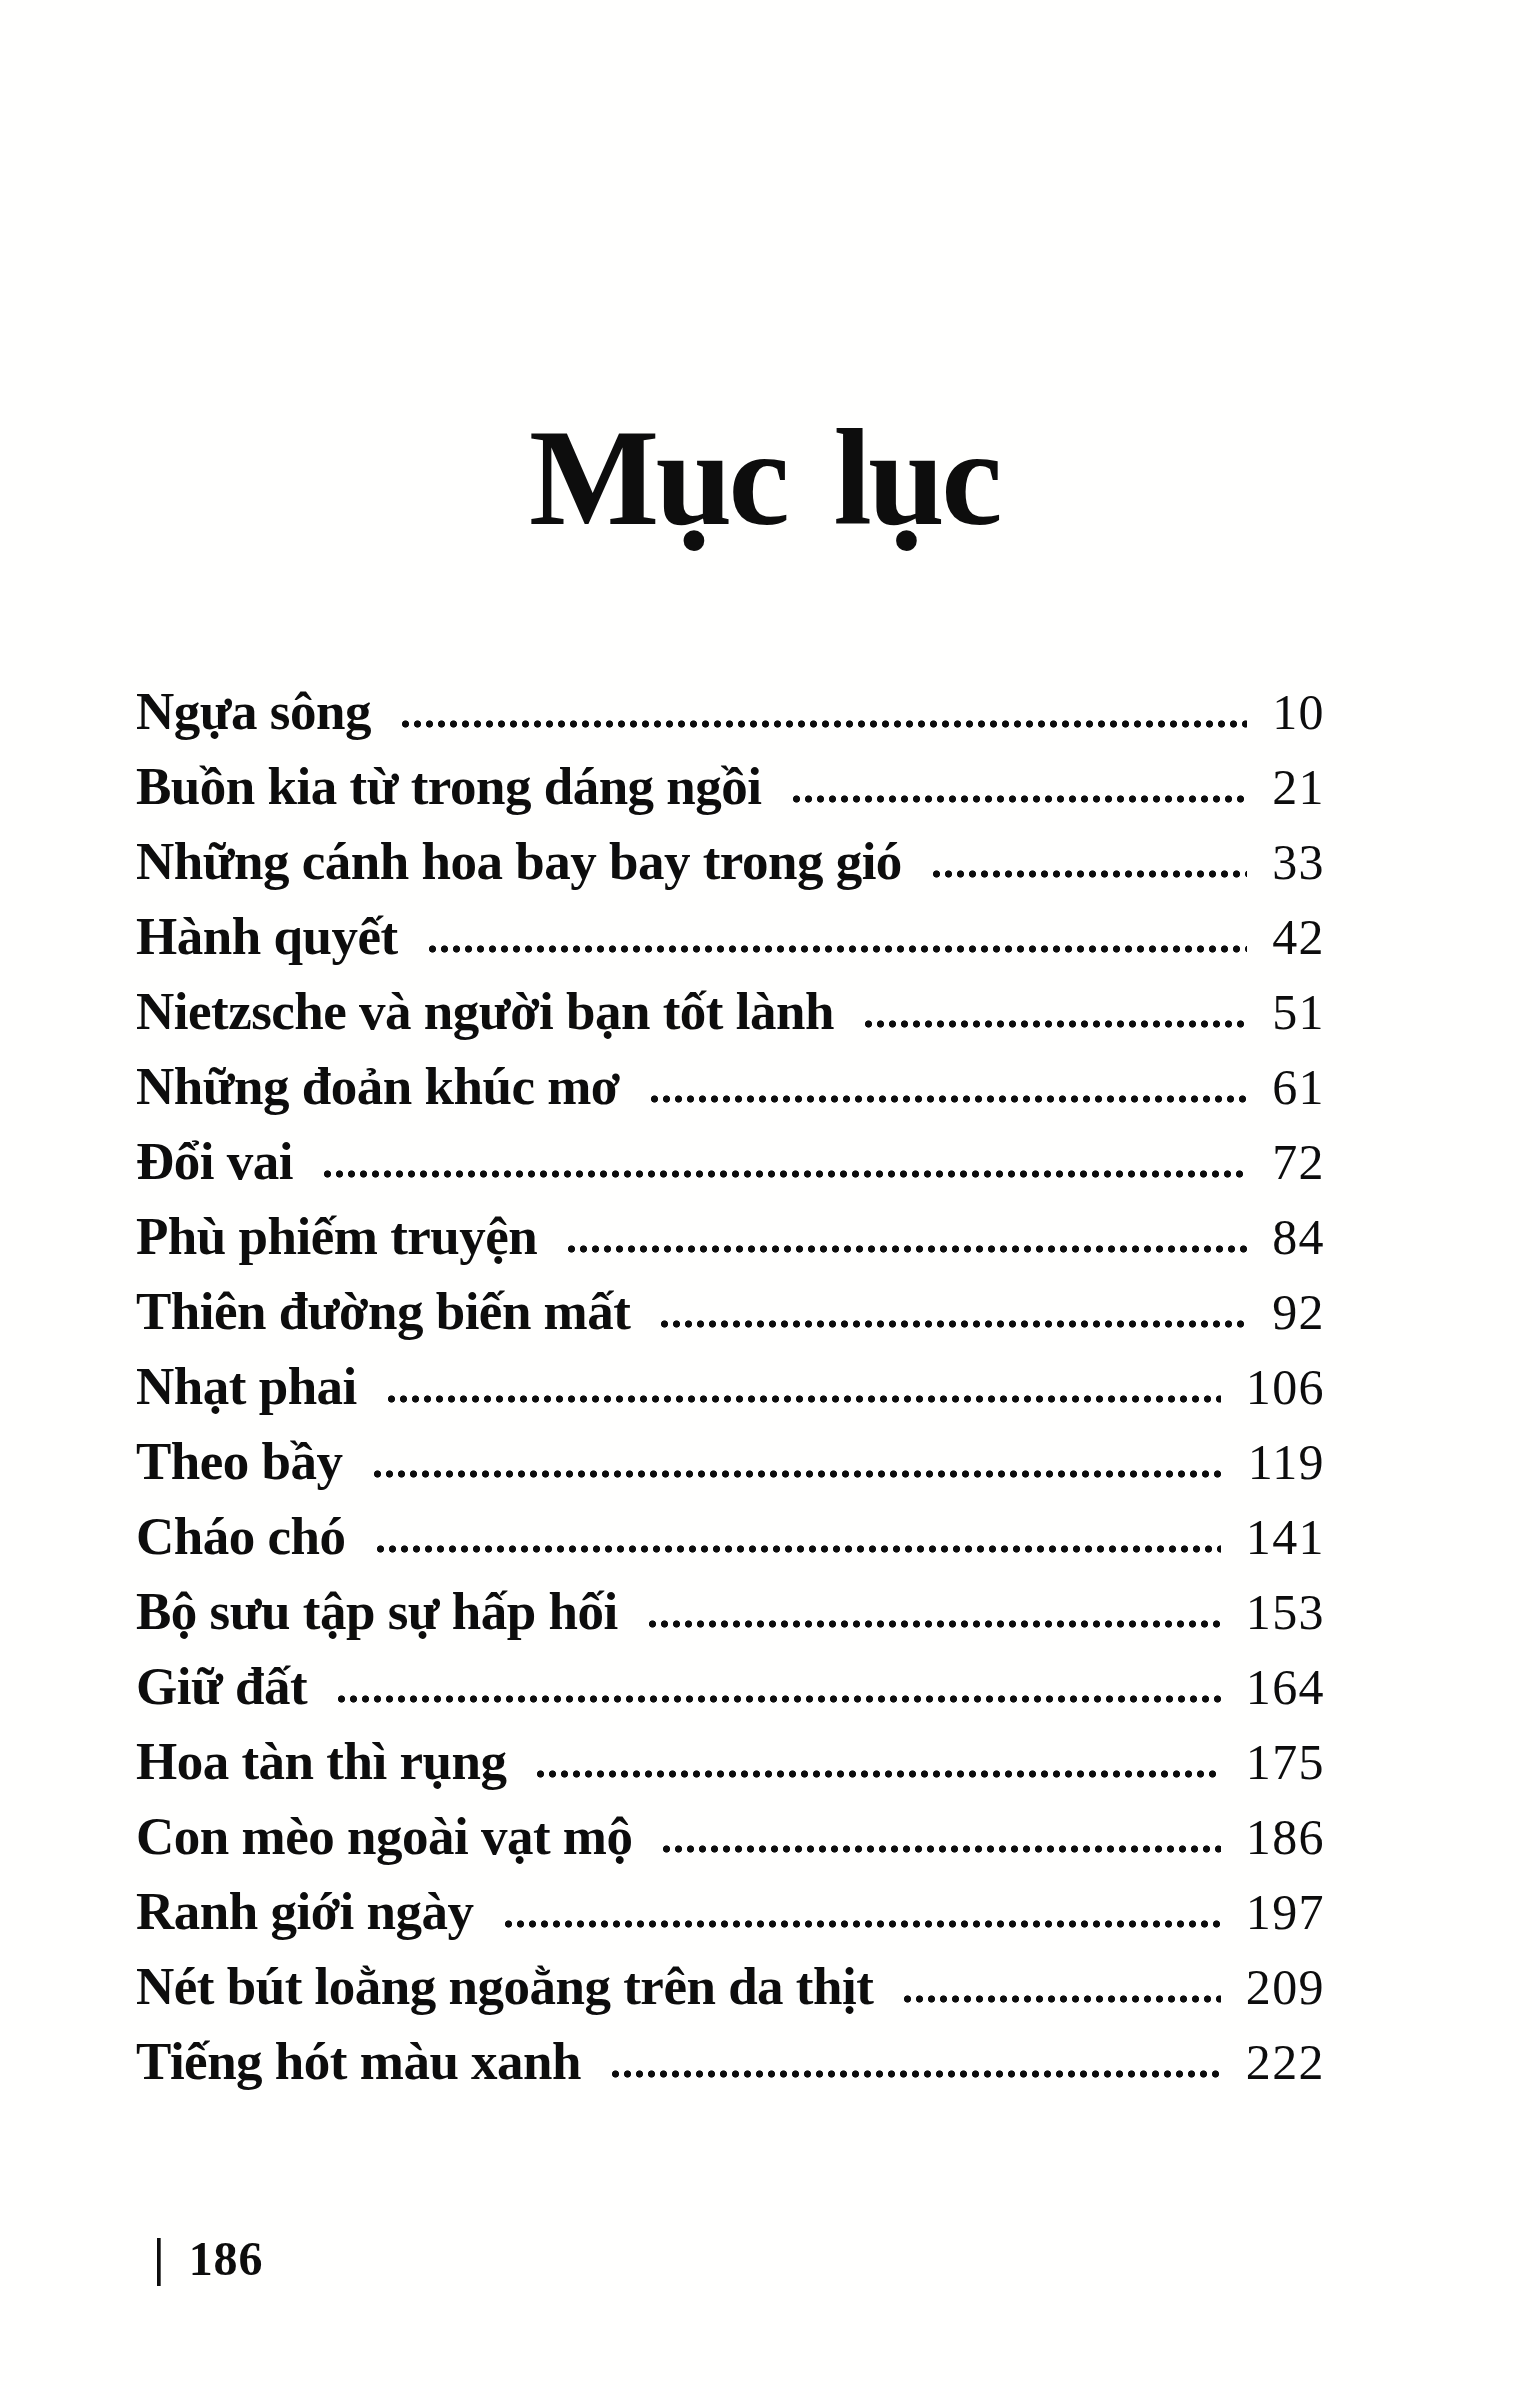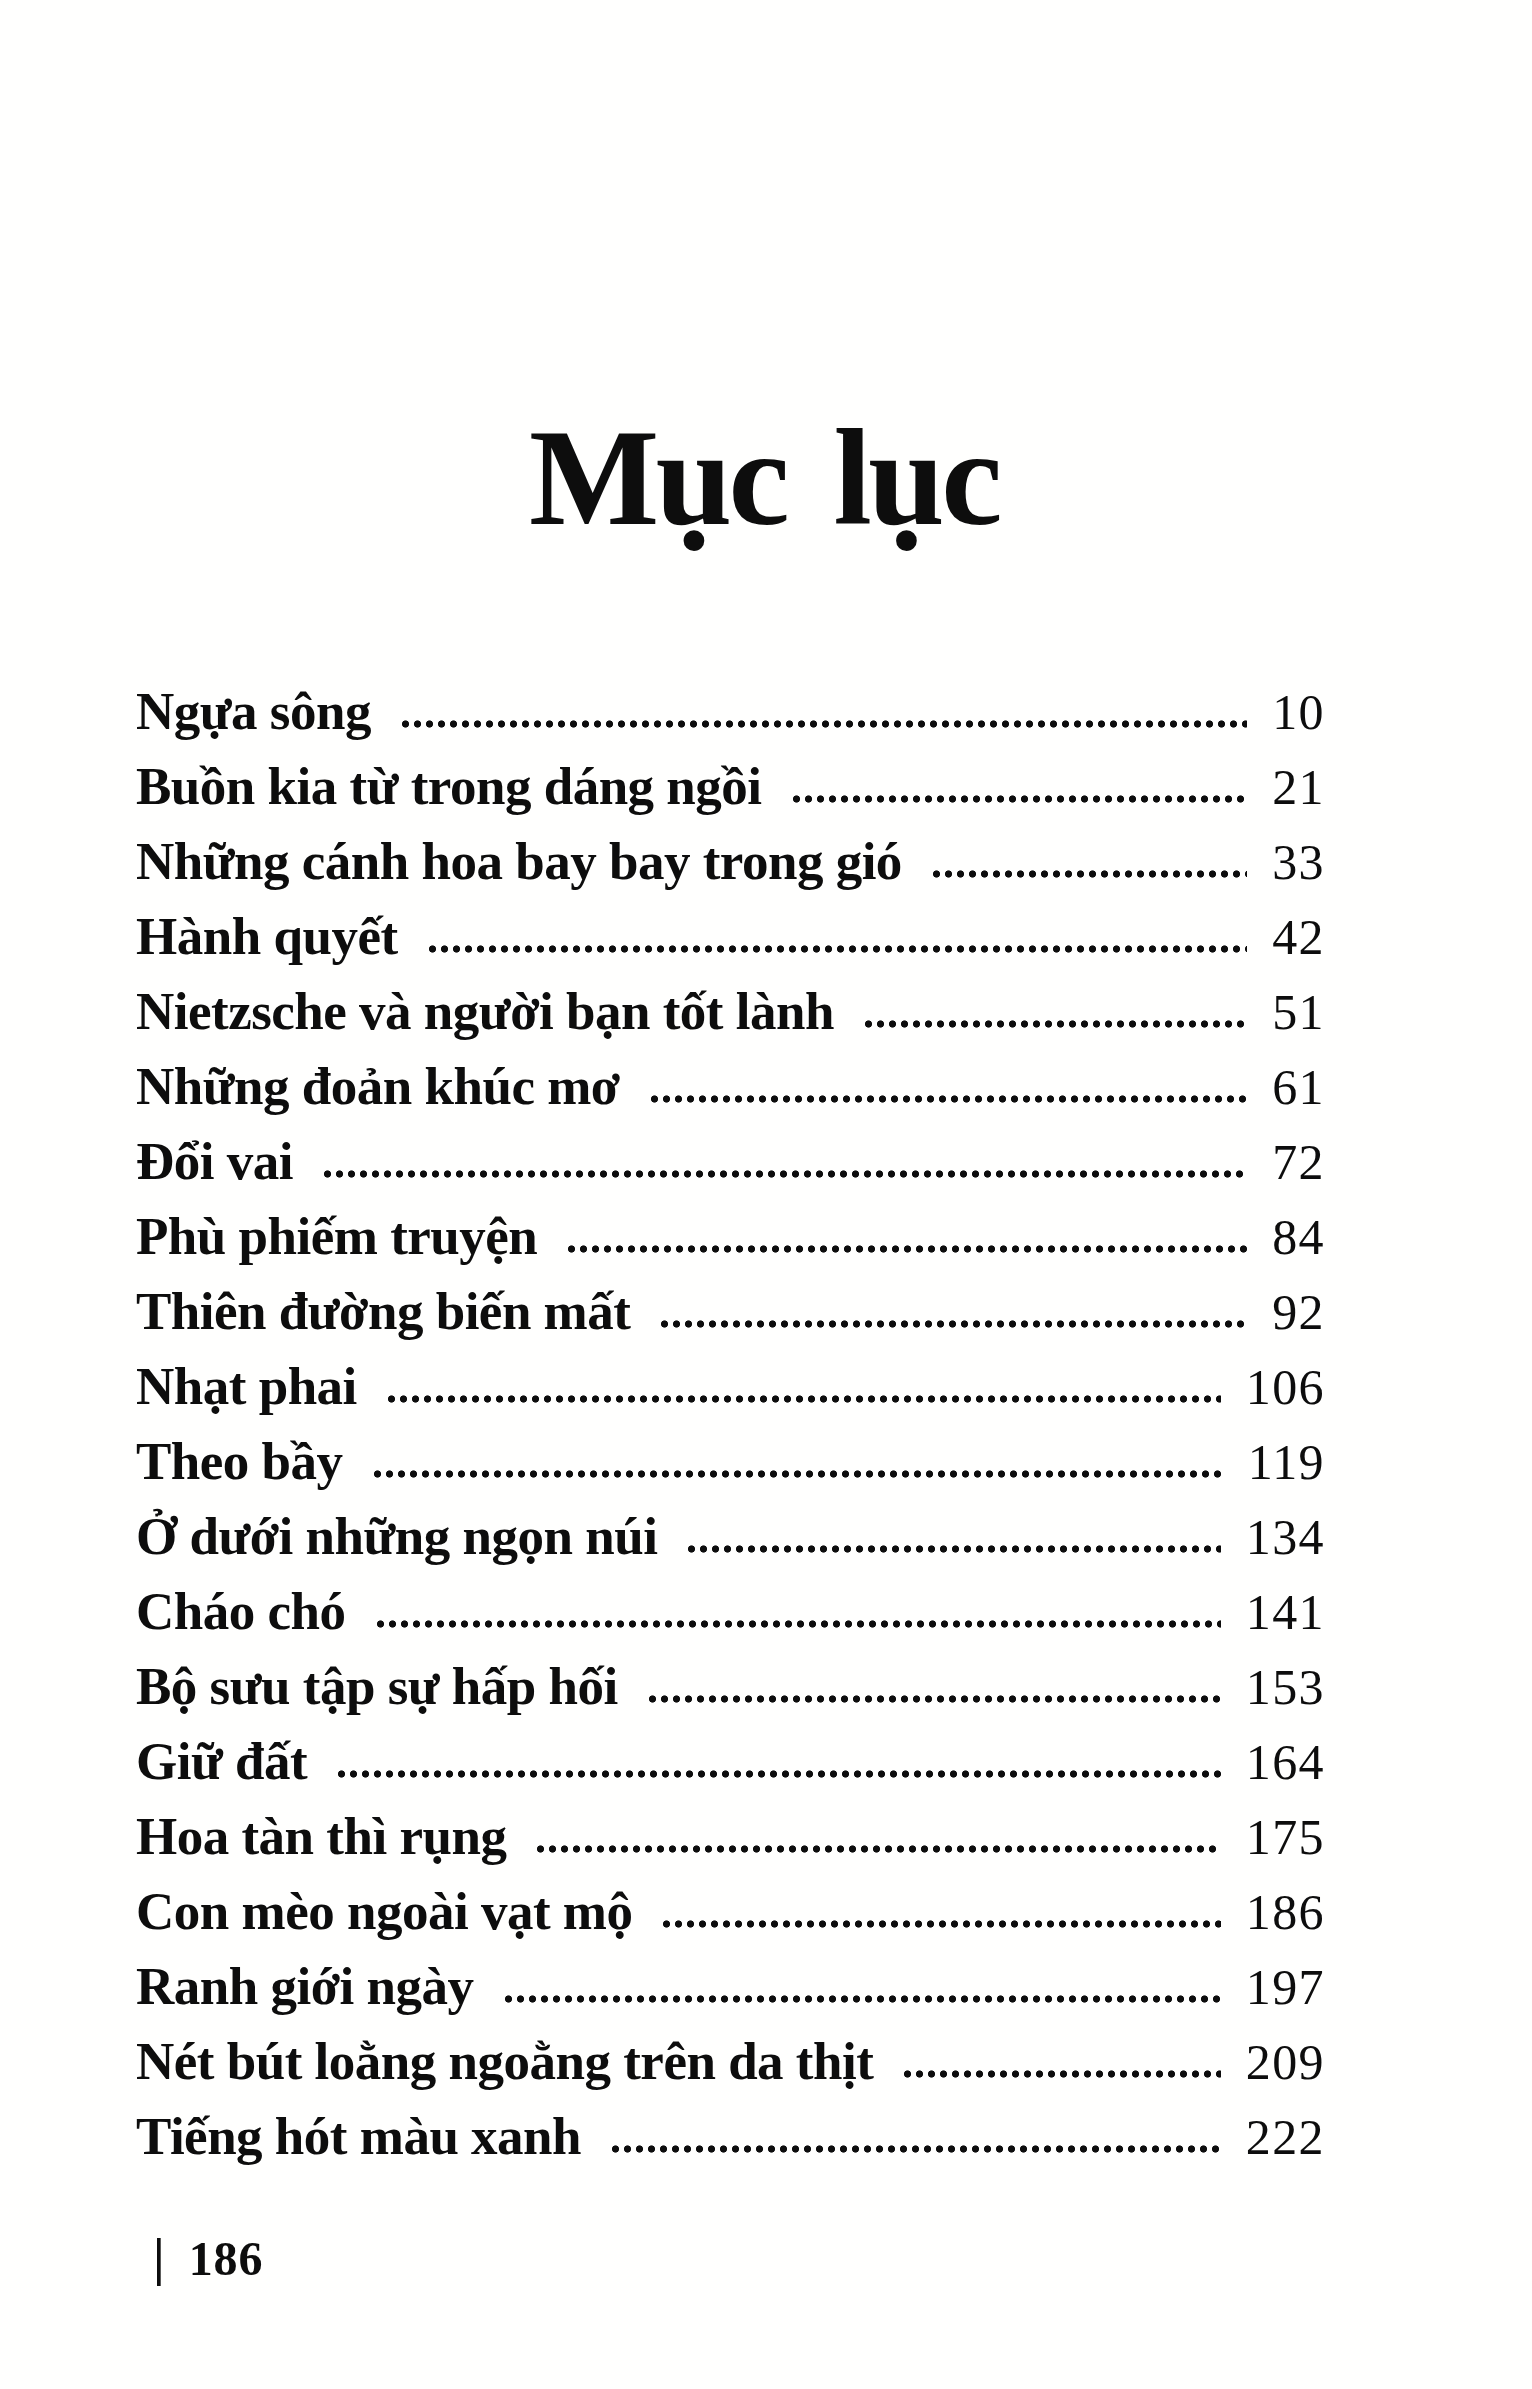--- a/index.html
+++ b/index.html
@@ -136,25 +136,20 @@
     <span class="entry-title">Nhạt phai</span>
     <span class="leader"></span>
     <span class="entry-page">106</span>
   </div>
       <div class="toc-row">
     <span class="entry-title">Theo bầy</span>
     <span class="leader"></span>
     <span class="entry-page">119</span>
   </div>
       <div class="toc-row">
-    <span class="entry-title">Ở dưới những ngọn núi</span>
-    <span class="leader"></span>
-    <span class="entry-page">134</span>
-  </div>
-      <div class="toc-row">
     <span class="entry-title">Cháo chó</span>
     <span class="leader"></span>
     <span class="entry-page">141</span>
   </div>
       <div class="toc-row">
     <span class="entry-title">Bộ sưu tập sự hấp hối</span>
     <span class="leader"></span>
     <span class="entry-page">153</span>
   </div>
       <div class="toc-row">

